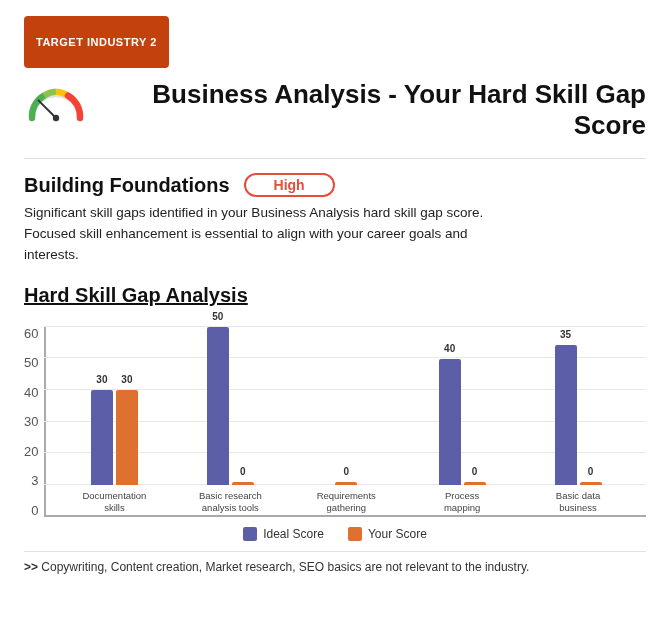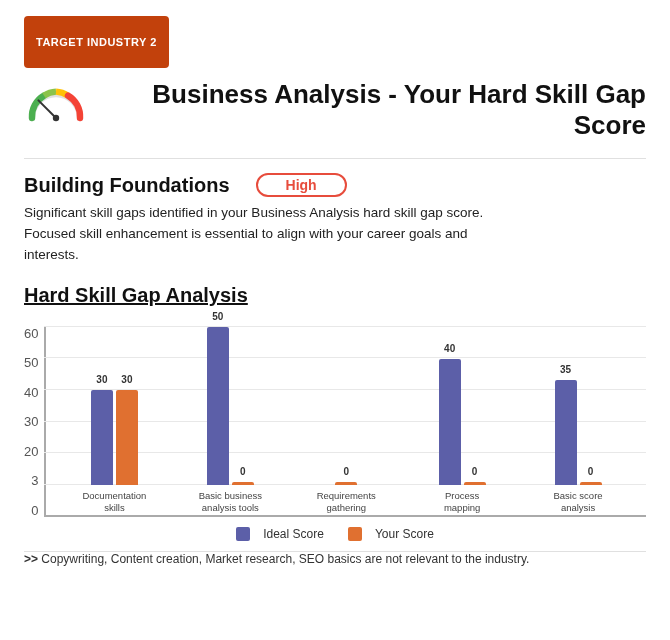--- a/index.html
+++ b/index.html
@@ -50,21 +50,21 @@
       align-items: flex-start;
       gap: 0;
       margin-bottom: 8px;
     }
     .foundations-left {
       flex: 1;
     }
     .foundations-title-row {
       display: flex;
       align-items: center;
-      gap: 26px;
+      gap: 14px;
       margin-bottom: 6px;
       text-align: right;
     }
     .foundations-title {
       font-size: 20px;
       font-weight: 900;
       color: #111;
     }
     .high-badge {
       border: 2px solid #e74c3c;
@@ -162,35 +162,36 @@
     .legend-row {
       display: flex;
       justify-content: center;
       gap: 24px;
       margin-top: 10px;
       margin-bottom: 10px;
     }
     .legend-item {
       display: flex;
       align-items: center;
-      gap: 13px;
+      gap: 6px;
       font-size: 12px;
       color: #333;
     }
     .legend-dot {
       width: 14px;
       height: 14px;
       border-radius: 2px;
       flex-shrink: 0;
     }
     .footer-note {
       font-size: 12px;
       color: #333;
       margin-top: 8px;
       border-top: 1px solid #e0e0e0;
+      padding-top: 8px;
     }
     .footer-note strong {
       font-weight: 900;
     }
     .grid-line {
       position: absolute;
       left: 0;
       right: 0;
       border-top: 1px solid #e8e8e8;
       z-index: 0;
@@ -274,21 +275,21 @@
 
         <div class="bar-group">
           <div class="bar-pair">
             <div class="bar bar-blue" style="height:158px;">
               <span class="bar-value">50</span>
             </div>
             <div class="bar bar-orange" style="height:3px;">
               <span class="bar-value">0</span>
             </div>
           </div>
-          <div class="bar-label">Basic business analysis tools</div>
+          <div class="bar-label">Basic research analysis tools</div>
         </div>
 
         <div class="bar-group">
           <div class="bar-pair">
             <div class="bar bar-orange" style="height:3px;">
               <span class="bar-value">0</span>
             </div>
           </div>
           <div class="bar-label">Requirements gathering</div>
         </div>
@@ -300,28 +301,28 @@
             </div>
             <div class="bar bar-orange" style="height:3px;">
               <span class="bar-value">0</span>
             </div>
           </div>
           <div class="bar-label">Process mapping</div>
         </div>
 
         <div class="bar-group">
           <div class="bar-pair">
-            <div class="bar bar-blue" style="height:105px;">
+            <div class="bar bar-blue" style="height:140px;">
               <span class="bar-value">35</span>
             </div>
             <div class="bar bar-orange" style="height:3px;">
               <span class="bar-value">0</span>
             </div>
           </div>
-          <div class="bar-label">Basic score analysis</div>
+          <div class="bar-label">Basic data business</div>
         </div>
       </div>
     </div>
   </div>
 </div>
 
 <div class="legend-row">
   <div class="legend-item">
     <div class="legend-dot" style="background:#5c5fa8;"></div>
     <span>Ideal Score</span>

